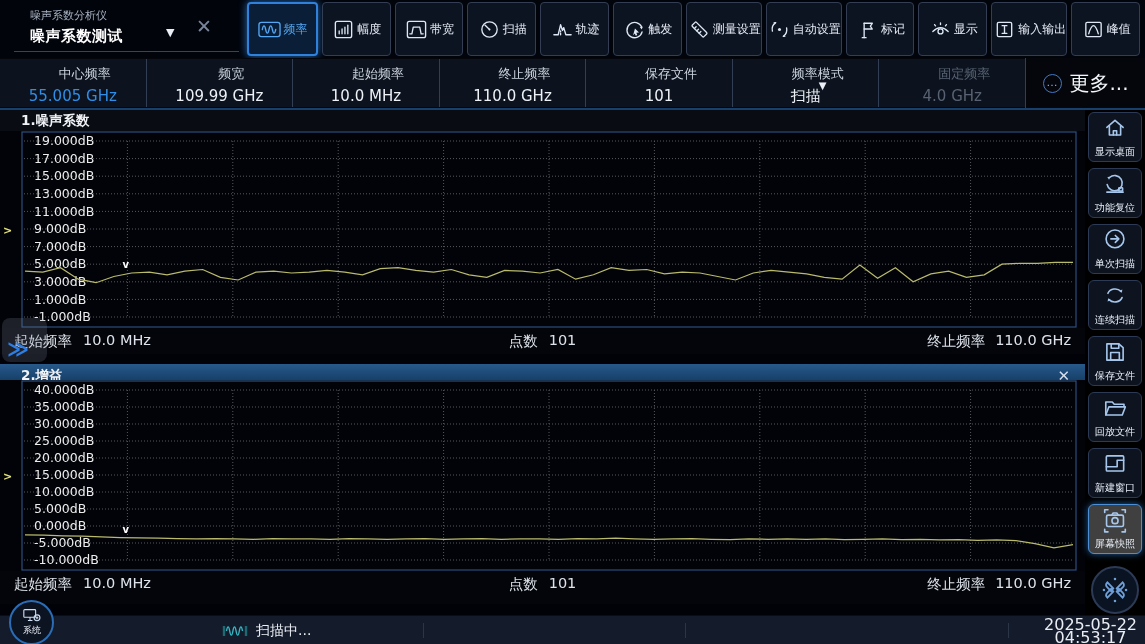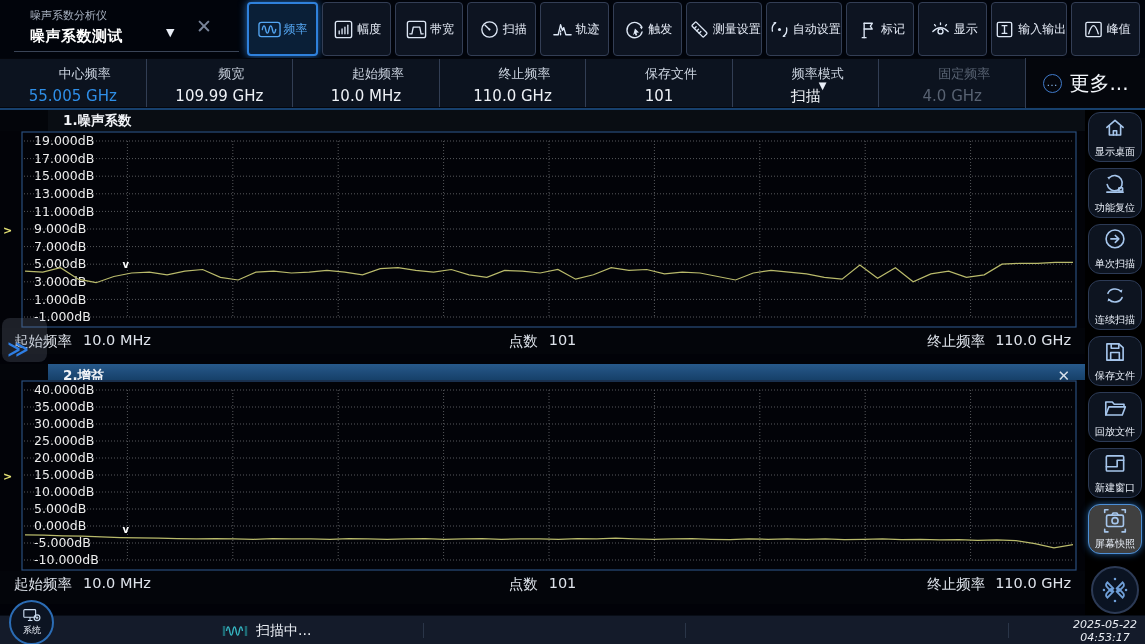--- a/index.html
+++ b/index.html
@@ -40,21 +40,21 @@
   .p-more { flex:0 0 120px; border-left:1px solid #323e54; display:flex; align-items:center; justify-content:center; gap:8px; }
   .ellipsis-circle { width:19px; height:19px; border:1px solid #3f79c9; border-radius:50%;
                      color:#85b4e9; font-size:11px; line-height:16px; text-align:center; }
   .more-label { font-size:20px; color:#f2f5fa; }
 
   
   .chart-col { position:absolute; left:0; top:110px; width:1085px; }
   .chart { position:absolute; left:0; width:1085px; background:#03050a; }
   .chart1 { top:0; height:244px; }
   .chart2 { top:254px; height:240px; }
-  .chart-title { height:21px; line-height:21px; font-size:13.5px; font-weight:bold; color:#f1f3f7; padding-left:15px;margin-left:48px; }
+  .chart-title { height:21px; line-height:21px; font-size:13.5px; font-weight:bold; color:#f1f3f7; padding-left:21px; }
   .chart1 .chart-title { background:#090d13; }
   .chart2 .chart-title { height:16px; line-height:22px; background:linear-gradient(#27598b,#164069); }
   .chart-close { position:absolute; right:15px; top:1px; font-size:15px; font-weight:normal; color:#d6dfeb; }
   .chart-plot { position:relative; width:1085px; background:#020308; }
   .chart1 .chart-plot { height:197px; }
   .chart2 .chart-plot { height:191px; }
   .chart-plot svg text { font-family:"DejaVu Sans","Liberation Sans",sans-serif; }
   .chart-footer { position:relative; display:flex; align-items:center; height:26px; padding:0 14px;
                   font-size:14.5px; color:#dde2ea; }
   .cf-left { display:flex; gap:11px; }
@@ -66,21 +66,21 @@
                      border-radius:2px; display:flex; flex-direction:column; align-items:center; justify-content:center; }
   .splitter-handle span { font-size:5px; line-height:4px; color:#23293a; }
 
   .expand-handle { position:absolute; left:2px; top:318px; width:45px; height:44px;
                    background:rgba(128,138,155,.22); border-radius:8px; display:flex; align-items:flex-end;
                    padding:1px 5px; font-size:21px; font-weight:bold; color:#2e7ee4; font-style:italic; }
 
   
   .sidebar { position:absolute; right:0; top:110px; width:60px; height:505px; background:#000; }
   .sb-btn { position:absolute; left:3px; width:54px; height:50px; background:#0d1420; border:1px solid #2c3a55;
-            border-radius:12px; display:flex; flex-direction:column; align-items:center; justify-content:flex-end;
+            border-radius:6px; display:flex; flex-direction:column; align-items:center; justify-content:flex-end;
             padding-bottom:2px; }
   .sb-btn svg { width:26px; height:26px; position:absolute; top:2px; left:13px; }
   .sb-btn svg * { stroke:#a6c6ec; fill:none; stroke-width:1.5; stroke-linecap:round; stroke-linejoin:round; }
   .sb-btn svg .fil { fill:#a6c6ec; stroke:none; }
   .sb-btn span { font-size:11px; color:#e8eef7; white-space:nowrap; transform:scale(.92); }
   .sb-btn.active { background:#404040; border-color:#4c8fd6; box-shadow:0 0 7px rgba(47,129,220,.7); }
   .sb-clover { position:absolute; left:6px; top:456px; width:48px; height:48px; border-radius:50%;
                background:#0a1322; border:2px solid #2c3a55; display:flex; align-items:center; justify-content:center; }
   .sb-clover svg { width:34px; height:34px; }
   .sb-clover svg * { stroke:#6f9fd8; fill:none; stroke-width:1.3; }
@@ -91,21 +91,21 @@
                border-top:1px solid #080d16; }
   .sys-btn { position:absolute; left:9px; top:-16px; width:45px; height:45px; border-radius:50%;
              background:#0c1422; border:2px solid #2b6cb4; display:flex; flex-direction:column;
              align-items:center; justify-content:center; }
   .sys-btn svg { width:20px; height:15px; }
   .sys-btn svg * { stroke:#cfe0f4; fill:none; stroke-width:1.2; }
   .sys-btn span { font-size:10px; color:#e8eef7; transform:scale(.9); }
   .scan-status { position:absolute; left:222px; top:0; height:29px; display:flex; align-items:center; gap:8px;
                  font-size:14px; color:#e9edf3; }
   .sb-divider { position:absolute; top:7px; width:1px; height:15px; background:#2a3548; }
-  .datetime { position:absolute; right:8px; top:2px; text-align:center; font-size:11px; line-height:13px; color:#eaeef4;font-style:italic; }
+  .datetime { position:absolute; right:8px; top:2px; text-align:center; font-size:16px; line-height:13px; color:#eaeef4; }
 </style>
 </head>
 <body>
 
 <div class="stage">
 
   <div class="header">
     <div class="dev-block">
       <div class="dev-name">噪声系数分析仪</div>
       <div class="mode-name">噪声系数测试</div>

